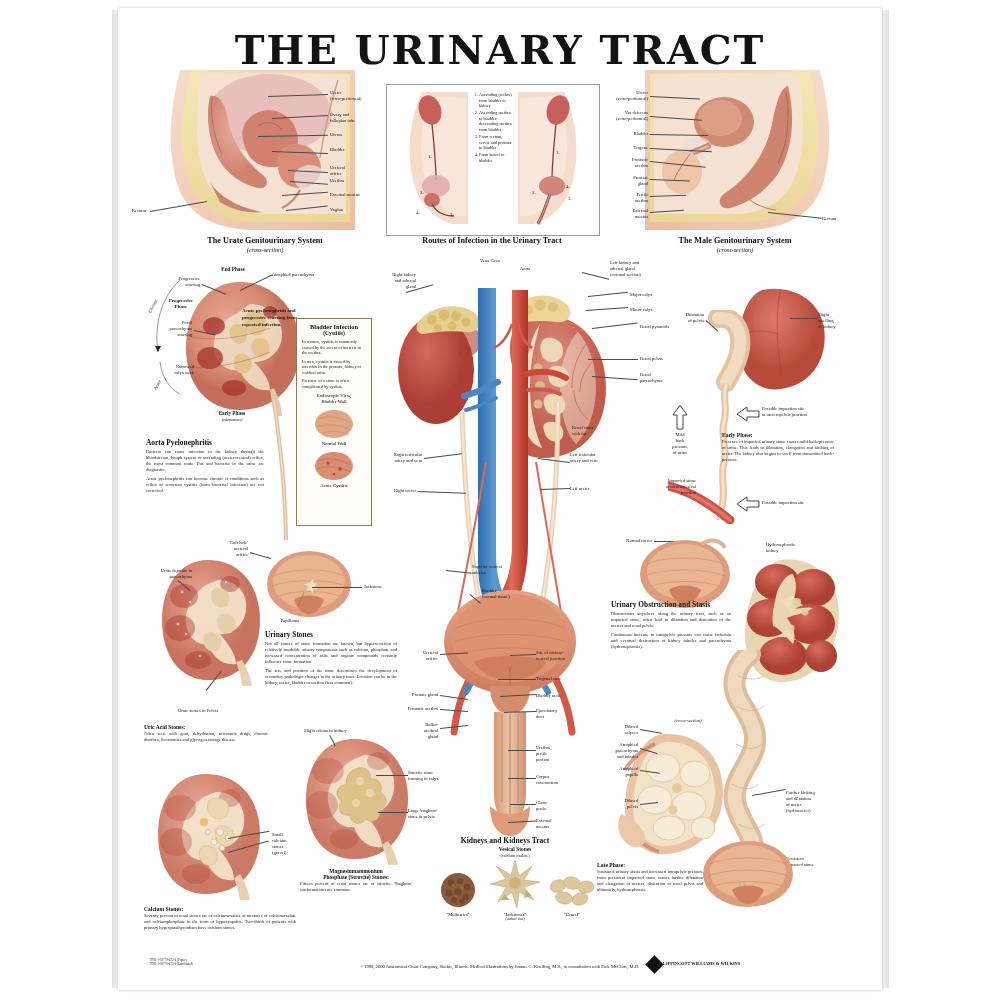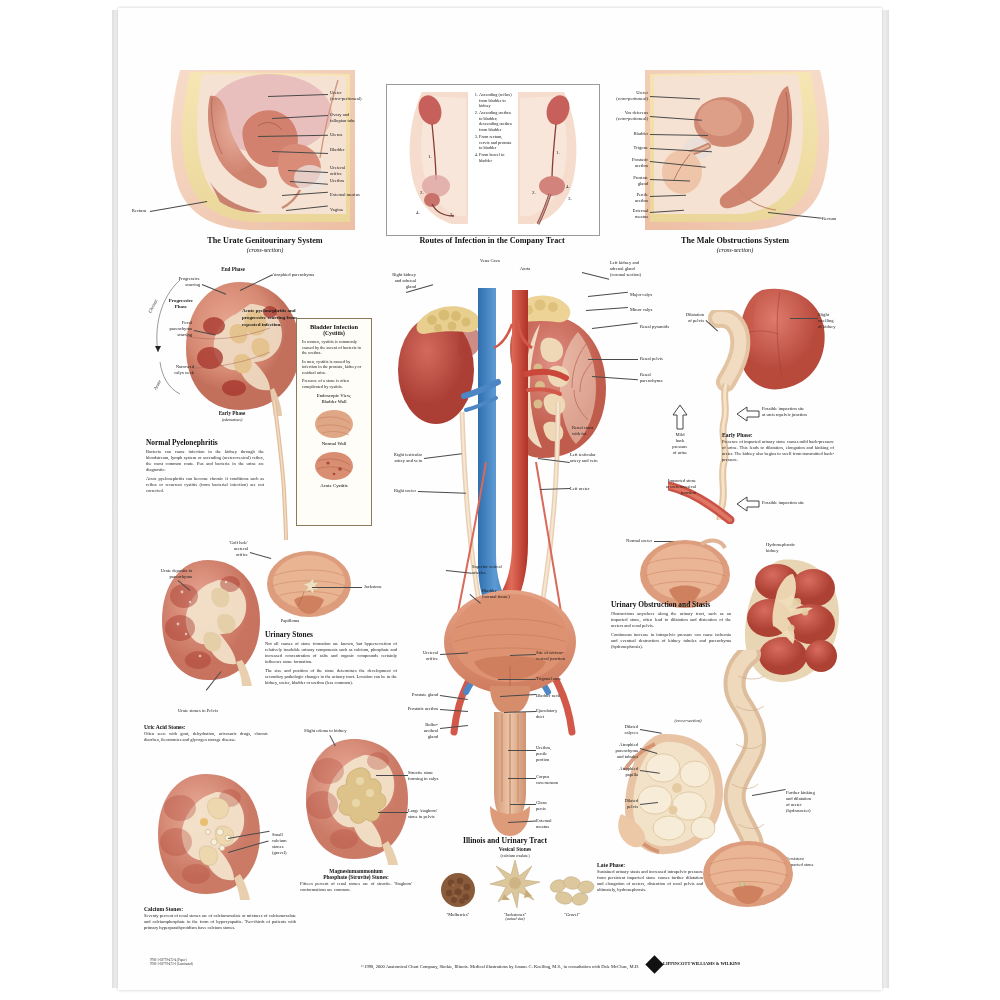--- a/index.html
+++ b/index.html
@@ -52,20 +52,21 @@
   .spec-cap i{display:block;font-style:italic;font-size:3.9px;}
 </style>
 </head>
 <body>
 
 <div id="poster">
   <div class="shadeL"></div>
   <div class="shadeR"></div>
   <div class="sheet"></div>
 
+  <div class="title">THE URINARY TRACT</div>
 
   <svg class="torso" style="left:150px;top:62px;" width="230" height="170" viewBox="0 0 230 170">
     <defs>
       <linearGradient id="fskin" x1="0" y1="0" x2="1" y2="1">
         <stop offset="0%" stop-color="#f7dccb"></stop>
           <stop offset="100%" stop-color="#edbfa4"></stop>
       </linearGradient>
       <linearGradient id="ffat" x1="0" y1="0" x2="0" y2="1">
         <stop offset="0%" stop-color="#f6e7b2"></stop>
           <stop offset="100%" stop-color="#ead898"></stop>
@@ -149,21 +150,21 @@
     <path d="M40 36 C38 56 36 76 36 92" stroke="#8a3b38" stroke-width="1.3" fill="none"></path>
     <ellipse cx="36" cy="98" rx="13" ry="10" fill="#d2847c"></ellipse>
     <path d="M34 106 C30 118 26 128 22 136" stroke="#8a4a42" stroke-width="3" fill="none"></path>
     <path d="M34 106 C30 118 26 128 22 136" stroke="#c9938a" stroke-width="1.4" fill="none"></path>
     <text x="40" y="66" font-size="5" fill="#222" font-family="Liberation Serif">1.</text>
     <text x="16" y="106" font-size="5" fill="#222" font-family="Liberation Serif">2.</text>
     <text x="50" y="100" font-size="5" fill="#222" font-family="Liberation Serif">4.</text>
     <text x="52" y="112" font-size="5" fill="#222" font-family="Liberation Serif">3.</text>
   </svg>
 
-  <div class="cap" style="left:386px;top:236px;width:212px;">Routes of Infection in the Company Tract</div>
+  <div class="cap" style="left:386px;top:236px;width:212px;">Routes of Infection in the Urinary Tract</div>
 
   <svg class="torso" style="left:620px;top:62px;" width="230" height="170" viewBox="0 0 230 170">
     <defs>
       <linearGradient id="mskin" x1="1" y1="0" x2="0" y2="1">
         <stop offset="0%" stop-color="#f7dccb"></stop>
           <stop offset="100%" stop-color="#edbfa4"></stop>
       </linearGradient>
       <linearGradient id="mfat" x1="0" y1="0" x2="0" y2="1">
         <stop offset="0%" stop-color="#f6e7b2"></stop>
           <stop offset="100%" stop-color="#ead898"></stop>
@@ -203,21 +204,21 @@
   <div class="lbl r" style="left:596px;top:192px;width:52px;white-space:pre-line;">Penile
 urethra</div>
   <div class="lead" style="left:650px;top:196px;width:36px;transform:rotate(-2deg);"></div>
   <div class="lbl r" style="left:596px;top:208px;width:52px;white-space:pre-line;">External
 meatus</div>
   <div class="lead" style="left:650px;top:212px;width:34px;transform:rotate(-4deg);"></div>
   <div class="lbl" style="left:822px;top:216px;width:40px;">Rectum</div>
   <div class="lead" style="left:768px;top:212px;width:54px;transform:rotate(6deg);"></div>
 
   <div class="cap" style="left:620px;top:236px;width:230px;">
-    <span>The Male Obstructions System</span>
+    <span>The Male Genitourinary System</span>
     <span class="capsub">(cross-section)</span>
   </div>
 
   <svg class="kidney" style="left:178px;top:276px;" width="130" height="140" viewBox="0 0 130 140">
     <defs>
       <radialGradient id="kg1" cx="38%" cy="35%">
         <stop offset="0%" stop-color="#e8a893"></stop>
           <stop offset="70%" stop-color="#d78a74"></stop>
           <stop offset="100%" stop-color="#c2705c"></stop>
       </radialGradient>
@@ -269,21 +270,21 @@
     <path d="M34 4 C14 22 8 52 12 76" stroke="#555" stroke-width=".6" fill="none"></path>
     <path d="M14 86 C16 100 22 112 34 118" stroke="#555" stroke-width=".6" fill="none"></path>
     <path d="M12 76 L9 70 L15 70 Z" fill="#222"></path>
   </svg>
 
   <div class="lbl" style="left:242px;top:308px;width:72px;white-space:pre-line;font-weight:bold;font-size:5px;line-height:1.35;">Acute pyelonephritis and
 progressive scarring from
 repeated infection.</div>
 
   <div class="sec" style="left:146px;top:438px;width:118px;">
-    <h3>Normal Pyelonephritis</h3>
+    <h3>Aorta Pyelonephritis</h3>
     <p>Bacteria can cause infection in the kidney through the bloodstream, lymph system or ascending (ureterovesical) reflux, the most common route. Pus and bacteria in the urine are diagnostic.</p>
     <p>Acute pyelonephritis can become chronic if conditions such as reflux or recurrent cystitis (from bacterial infection) are not corrected.</p>
   </div>
 
   <div class="box" style="left:296px;top:318px;width:76px;height:208px;padding:4px 5px;box-sizing:border-box;">
     <h4>Bladder Infection</h4>
     <h5>(Cystitis)</h5>
     <p>In women, cystitis is commonly caused by the ascent of bacteria in the urethra.</p>
     <p>In men, cystitis is caused by infection in the prostate, kidney or residual urine.</p>
     <p>Presence of a stone is often complicated by cystitis.</p>
@@ -489,21 +490,21 @@
   <div class="lbl" style="left:536px;top:774px;width:48px;white-space:pre-line;">Corpus
 cavernosum</div>
   <div class="lead" style="left:508px;top:778px;width:28px;transform:rotate(0deg);"></div>
   <div class="lbl" style="left:536px;top:800px;width:44px;white-space:pre-line;">Glans
 penis</div>
   <div class="lead" style="left:510px;top:804px;width:26px;transform:rotate(0deg);"></div>
   <div class="lbl" style="left:536px;top:818px;width:44px;white-space:pre-line;">External
 meatus</div>
   <div class="lead" style="left:508px;top:822px;width:28px;transform:rotate(-3deg);"></div>
 
-  <div class="cap" style="left:400px;top:836px;width:210px;font-size:7.6px;">Illinois and Urinary Tract</div>
+  <div class="cap" style="left:400px;top:836px;width:210px;font-size:7.6px;">Kidneys and Kidneys Tract</div>
 
   <svg style="position:absolute;left:264px;top:548px;" width="90" height="76" viewBox="0 0 90 76">
     <ellipse cx="45" cy="36" rx="42" ry="33" fill="#dd9d7c"></ellipse>
     <ellipse cx="45" cy="34" rx="36" ry="27" fill="#e9b492"></ellipse>
     <g stroke="#c9805e" stroke-width=".7" fill="none" opacity=".7">
       <path d="M10 28 C26 20 64 20 80 28"></path>
       <path d="M8 38 C26 31 64 31 82 38"></path>
       <path d="M14 48 C30 42 60 42 76 48"></path>
     </g>
     <path d="M30 52 C36 46 54 46 60 52 C56 62 50 66 45 66 C40 66 34 62 30 52 Z" fill="#cf815f"></path>

